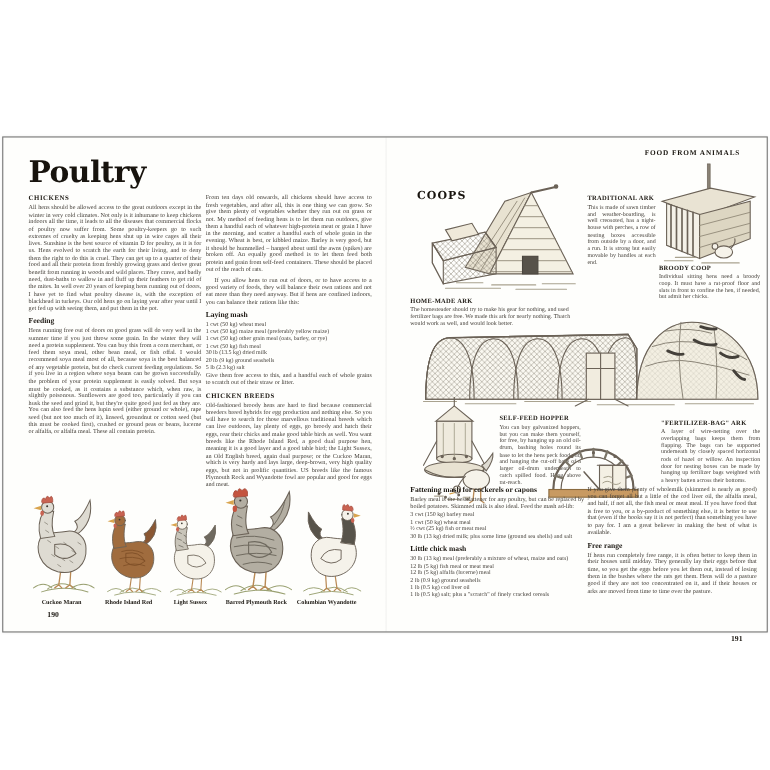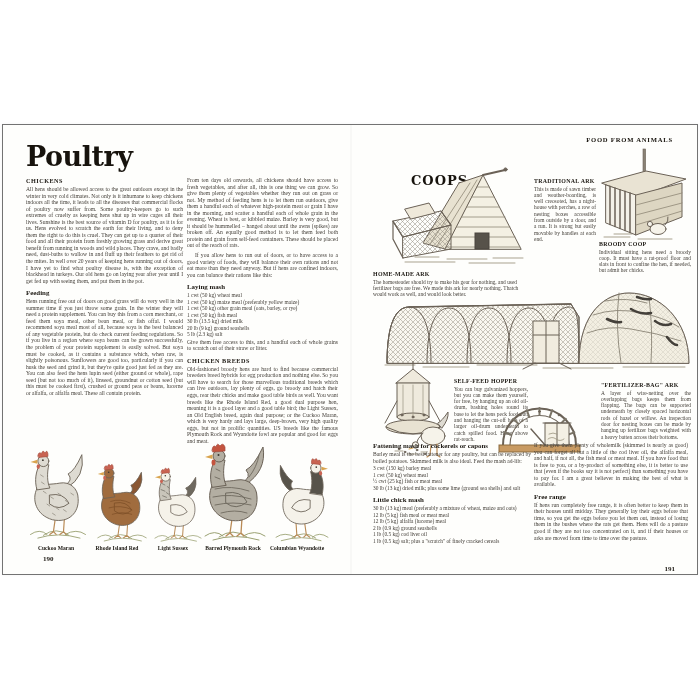--- a/index.html
+++ b/index.html
@@ -7,21 +7,21 @@
           font-family:"Liberation Serif",serif;color:#45403a;}
   .spread{position:absolute;left:2px;top:124px;width:694px;height:449px;background:#fefefc;
           border:1px solid #737373;box-shadow:0 0 3px rgba(0,0,0,.05);}
   .spread::after{content:"";position:absolute;left:347px;top:0;width:2px;height:100%;
           background:linear-gradient(90deg,rgba(0,0,0,0),rgba(0,0,0,.05),rgba(0,0,0,0));}
   .abs{position:absolute;}
   h1.title{margin:0;font-family:"DejaVu Serif",serif;font-weight:bold;font-size:27px;
            letter-spacing:-.5px;color:#17130d;}
   .h-caps{font-weight:bold;font-size:6.2px;letter-spacing:.5px;color:#1c1812;margin:0 0 2px 0;}
   .h-sub{font-weight:bold;font-size:6.9px;color:#1c1812;margin:5px 0 2px 0;}
-  .coops{font-family:"DejaVu Serif",serif;font-weight:bold;font-size:13px;letter-spacing:1px;color:#17130d;margin-left:32px;}
+  .coops{font-family:"DejaVu Serif",serif;font-weight:bold;font-size:10px;letter-spacing:1px;color:#17130d;}
   .runhead{font-weight:bold;font-size:6.6px;letter-spacing:.8px;color:#17130d;}
   p.body{margin:0 0 3px 0;font-size:5.6px;line-height:6.55px;text-align:justify;}
   p.body.ind{text-indent:8px;margin-top:0;}
   .list{font-size:5.4px;line-height:6.5px;}
   .list div{margin:0;}
   .cap-h{font-weight:bold;font-size:5.9px;letter-spacing:.3px;color:#1c1812;margin:0 0 1.5px 0;}
   .cap-t{font-size:5.4px;line-height:6.3px;text-align:justify;}
   .pagenum{font-weight:bold;font-size:7px;color:#1c1812;}
   figure{margin:0;padding:0;}
   .breedlabel{position:absolute;width:90px;text-align:center;font-weight:bold;font-size:5.6px;color:#1c1812;}
@@ -321,17 +321,17 @@
             <div>1 lb (0.5 kg) salt; plus a "scratch" of finely cracked cereals</div>
           </div>
     </div>
 
     <div class="abs" style="left:531px;top:317px;width:154px;">
       <p class="body">If you give them plenty of wholemilk (skimmed is nearly as good) you can forget all but a little of the cod liver oil, the alfalfa meal, and half, if not all, the fish meal or meat meal. If you have food that is free to you, or a by-product of something else, it is better to use that (even if the books say it is not perfect) than something you have to pay for. I am a great believer in making the best of what is available.</p>
       <div class="h-sub">Free range</div>
       <p class="body">If hens run completely free range, it is often better to keep them in their houses until midday. They generally lay their eggs before that time, so you get the eggs before you let them out, instead of losing them in the bushes where the rats get them. Hens will do a pasture good if they are not too concentrated on it, and if their houses or arks are moved from time to time over the pasture.</p>
     </div>
 
-    <div class="pagenum abs" style="right:22px;top:440px;">191</div>
+    <div class="pagenum abs" style="right:22px;top:452px;">191</div>
   </div>
 
  </div>
 </div>
 
 </body></html>

